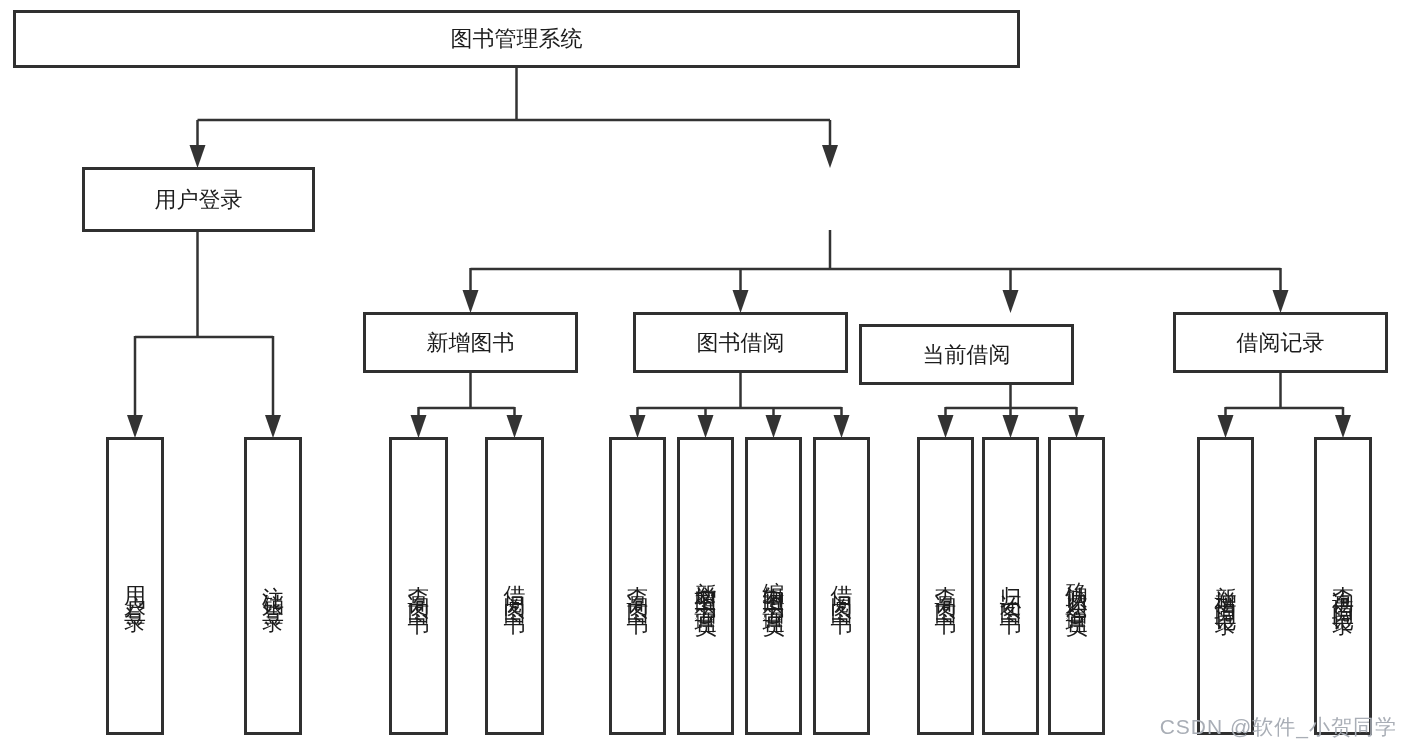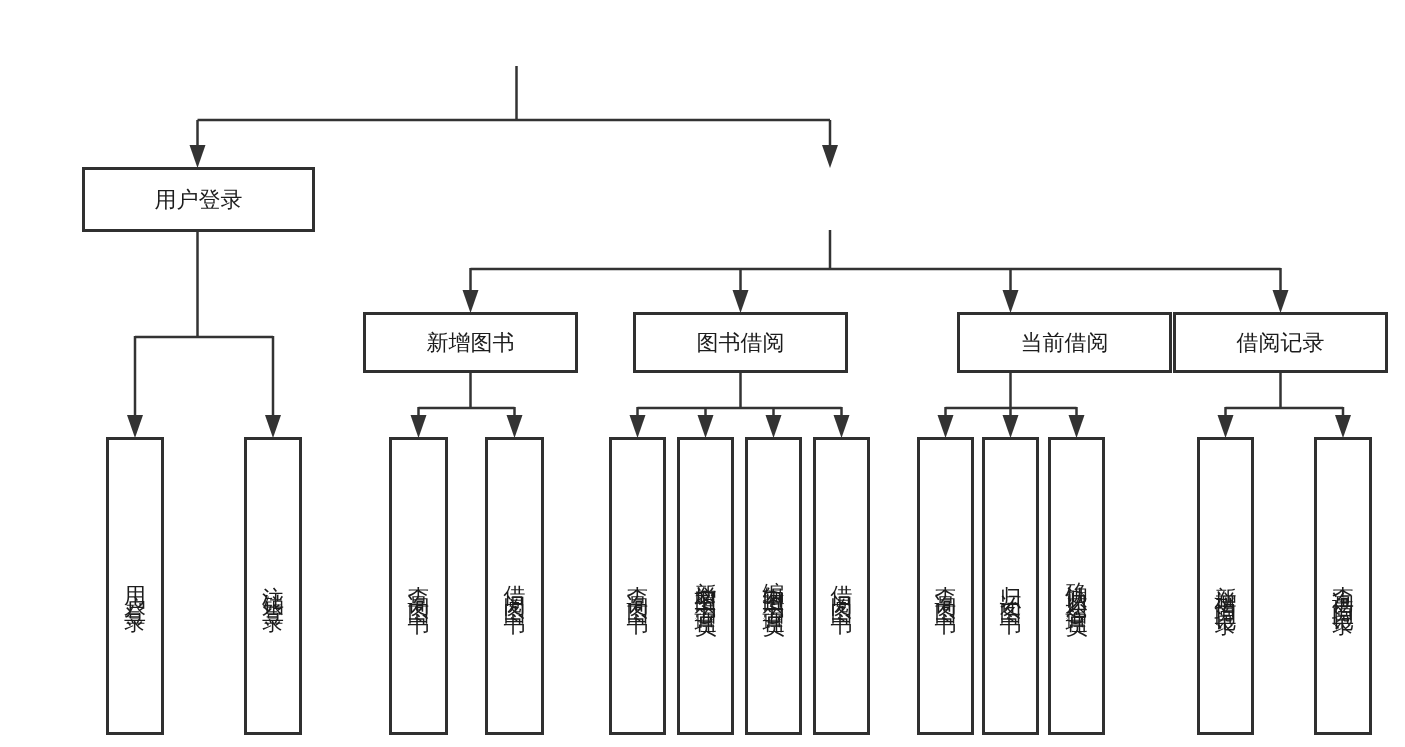--- a/index.html
+++ b/index.html
@@ -30,21 +30,21 @@
     font-size: 22px;
     line-height: 1;
     z-index: 2;
   }
   #root      { left: 13px;   top: 10px;  width: 1007px; height: 58px; }
   #n-login   { left: 82px;   top: 167px; width: 233px;  height: 65px; }
   #n-mgmt    { left: 712px;  top: 167px; width: 236px;  height: 65px; }
   .lvl3      { top: 312px; height: 61px; width: 215px; }
   #n-newbook { left: 363px; }
   #n-borrow  { left: 633px; }
-  #n-current { left: 957px; }
+  #n-current { left: 859px; margin-top: 12px; }
   #n-records { left: 1173px; }
   .leaf { top: 437px; height: 298px; }
   #l-login1 { left: 106px;  width: 58px; }
   #l-login2 { left: 244px;  width: 58px; }
   #l-nb1    { left: 389px;  width: 59px; }
   #l-nb2    { left: 485px;  width: 59px; }
   #l-bw1    { left: 609px;  width: 57px; }
   #l-bw2    { left: 677px;  width: 57px; }
   #l-bw3    { left: 745px;  width: 57px; }
   #l-bw4    { left: 813px;  width: 57px; }
@@ -135,20 +135,21 @@
     <g>
       <path d="M1280.5 371 V408"></path>
       <path d="M1225.5 408 H1343"></path>
       <path d="M1225.5 407 V418"></path>
       <polygon points="1217.5,415 1233.5,415 1225.5,438"></polygon>
       <path d="M1343 407 V418"></path>
       <polygon points="1335,415 1351,415 1343,438"></polygon>
     </g>
   </svg>
 
+  <div class="box" id="root">图书管理系统</div>
 
   <div class="box" id="n-login">用户登录</div>
 
   <div class="box lvl3" id="n-newbook">新增图书</div>
   <div class="box lvl3" id="n-borrow">图书借阅</div>
   <div class="box lvl3" id="n-current">当前借阅</div>
   <div class="box lvl3" id="n-records">借阅记录</div>
 
   <div class="box leaf gap-l" id="l-login1">
     <span class="vtext">用户登录</span>
@@ -187,14 +188,15 @@
     <span class="vtext">确认归还（管理员）</span>
   </div>
 
   <div class="box leaf gap-m" id="l-re1">
     <span class="vtext">新增借阅记录</span>
   </div>
   <div class="box leaf gap-m" id="l-re2">
     <span class="vtext">查询借阅记录</span>
   </div>
 
+  <div class="watermark">CSDN @软件_小贺同学</div>
 
 </div>
 
 </body></html>

